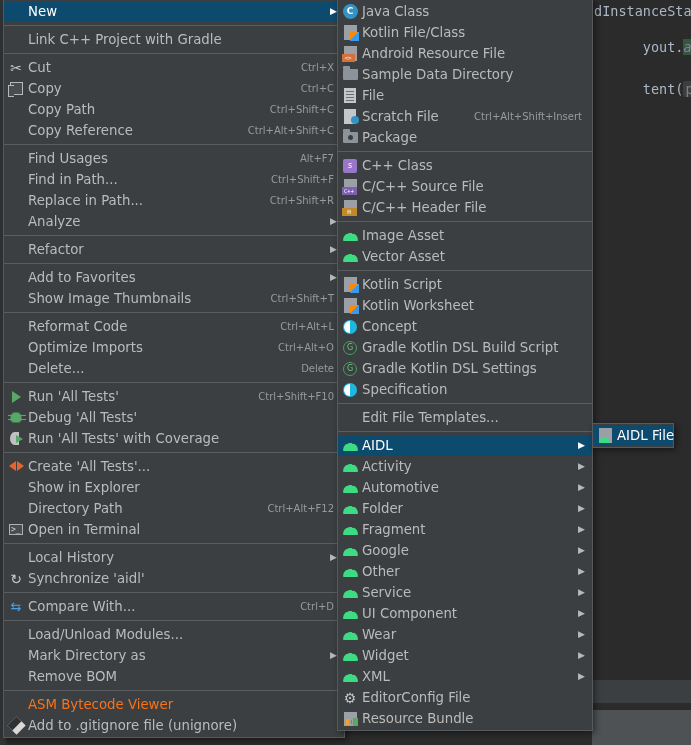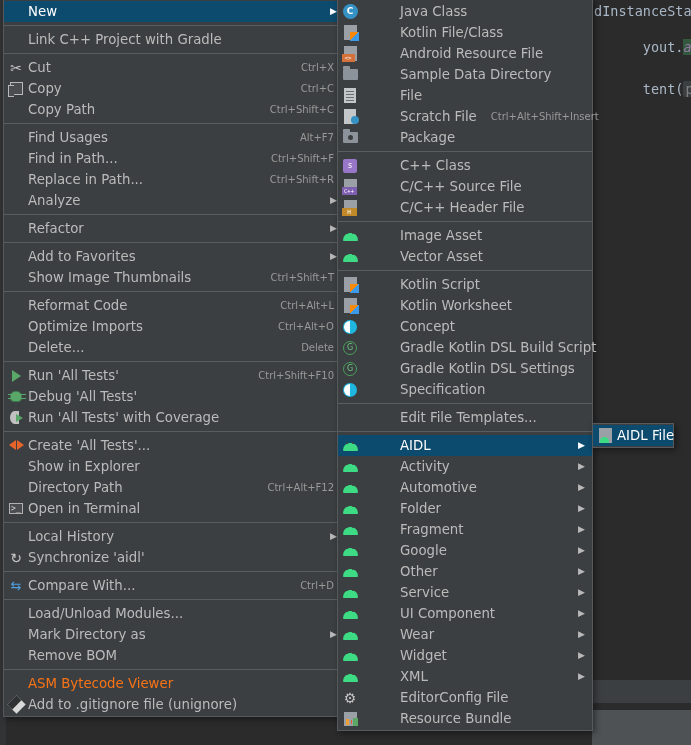--- a/index.html
+++ b/index.html
@@ -72,21 +72,21 @@
     color: #b9b9b9; font-size: 9px; line-height: 1;
   }
   .mi.sel .arrow { color: #ffffff; }
   .sep { height: 1px; background: #5a5d5f; margin: 3px 0 3px 0; }
 
   
   #menu-main  { left: 3px;   top: -1px;  width: 342px; }
   #menu-new   { left: 337px; top: -1px;  width: 256px; }
   #menu-aidl  { left: 592px; top: 423px; width: 82px;  }
 
-  #menu-new .mi .lbl { padding-right: 14px; margin-left: 38px; }
+  #menu-new .mi .lbl { padding-right: 14px; }
 
   
   .ic-cut { width:14px; height:14px; color:#c9c9c9; font-size:14px; line-height:14px; text-align:center; }
   .ic-copy { width:13px; height:13px; border:1px solid #b8b8b8; background:#4a4d4f; position:relative; }
   .ic-copy:after { content:""; position:absolute; left:-3px; top:2px; width:5px; height:10px; border:1px solid #b8b8b8; border-right:none; background:#4a4d4f; }
   .ic-paste { width:11px; height:13px; border:1px solid #cfcfcf; border-radius:1px; background:#3c3f41; position:relative; }
   .ic-paste:before { content:""; position:absolute; left:2px; top:-3px; width:5px; height:3px; background:#cfcfcf; }
 
   .ic-run { width:0;height:0;border-left:9px solid #59a869;border-top:6px solid transparent;border-bottom:6px solid transparent; }
   .ic-debug { width:12px;height:11px;border-radius:5px 5px 4px 4px;background:#59a869;position:relative;border:1px solid #3d7a4c; }
@@ -178,20 +178,25 @@
           <span class="ic-copy"></span>
         </span>
         <span class="lbl">Copy</span>
         <span class="acc">Ctrl+C</span>
       </div>
       <div class="mi">
         <span class="ic"></span>
         <span class="lbl">Copy Path</span>
         <span class="acc">Ctrl+Shift+C</span>
       </div>
+      <div class="mi">
+        <span class="ic"></span>
+        <span class="lbl">Copy Reference</span>
+        <span class="acc">Ctrl+Alt+Shift+C</span>
+      </div>
       <div class="sep"></div>
       <div class="mi">
         <span class="ic"></span>
         <span class="lbl">Find Usages</span>
         <span class="acc">Alt+F7</span>
       </div>
       <div class="mi">
         <span class="ic"></span>
         <span class="lbl">Find in Path...</span>
         <span class="acc">Ctrl+Shift+F</span>

